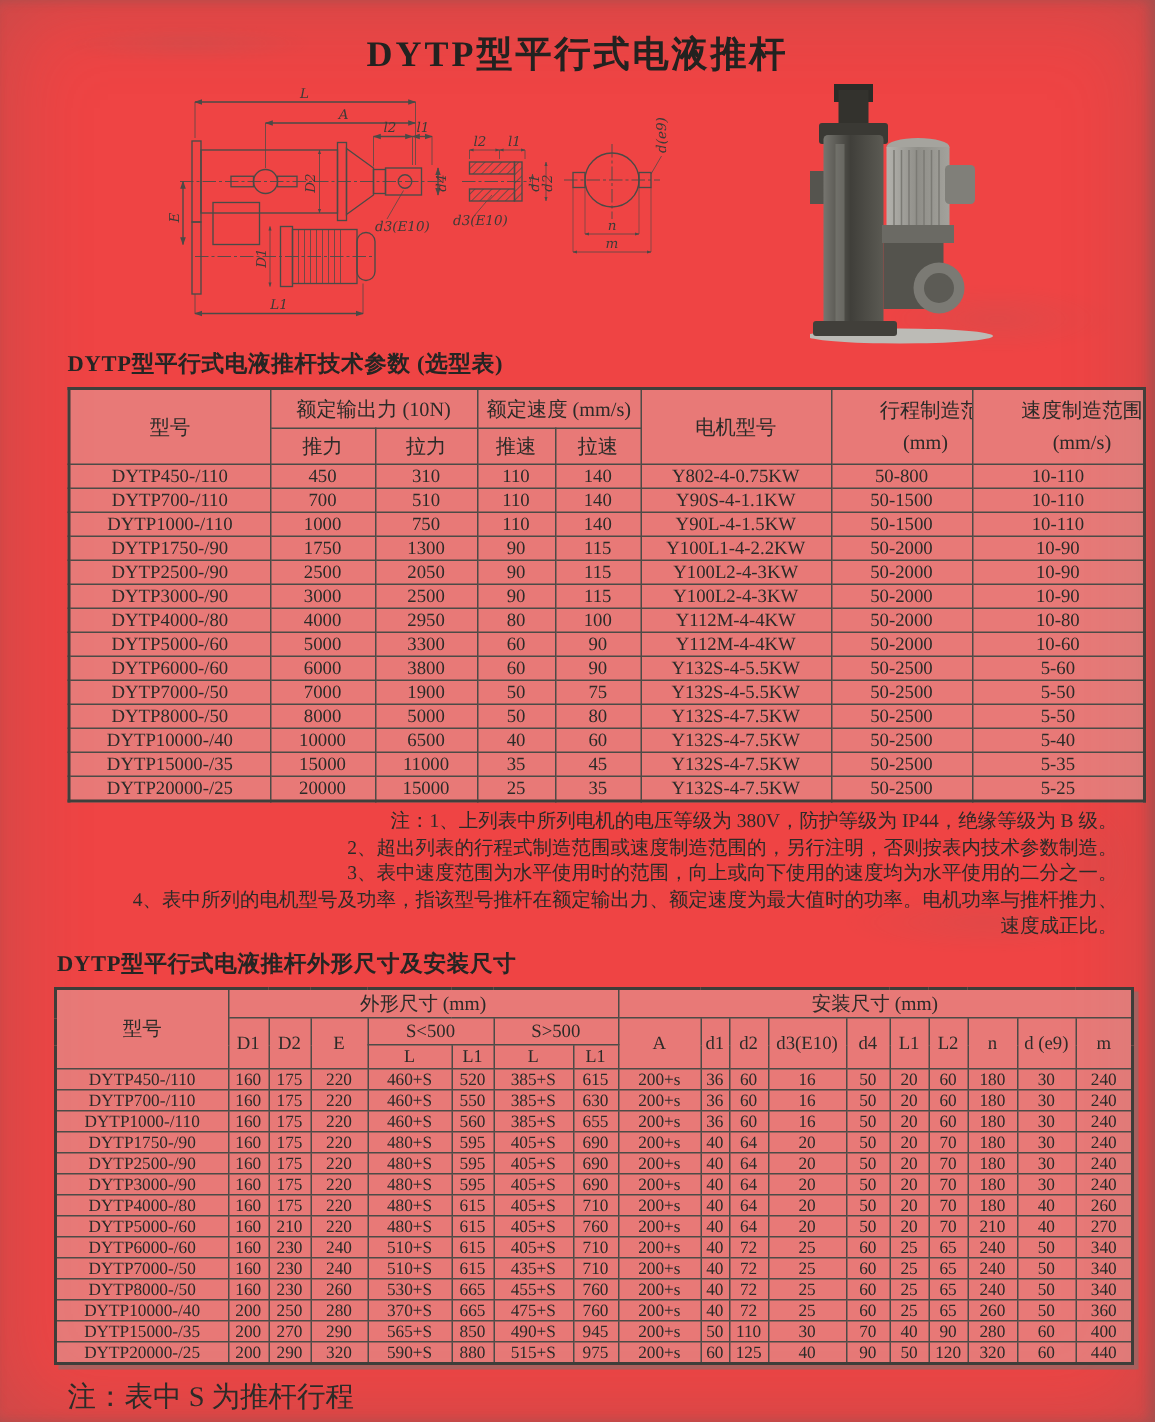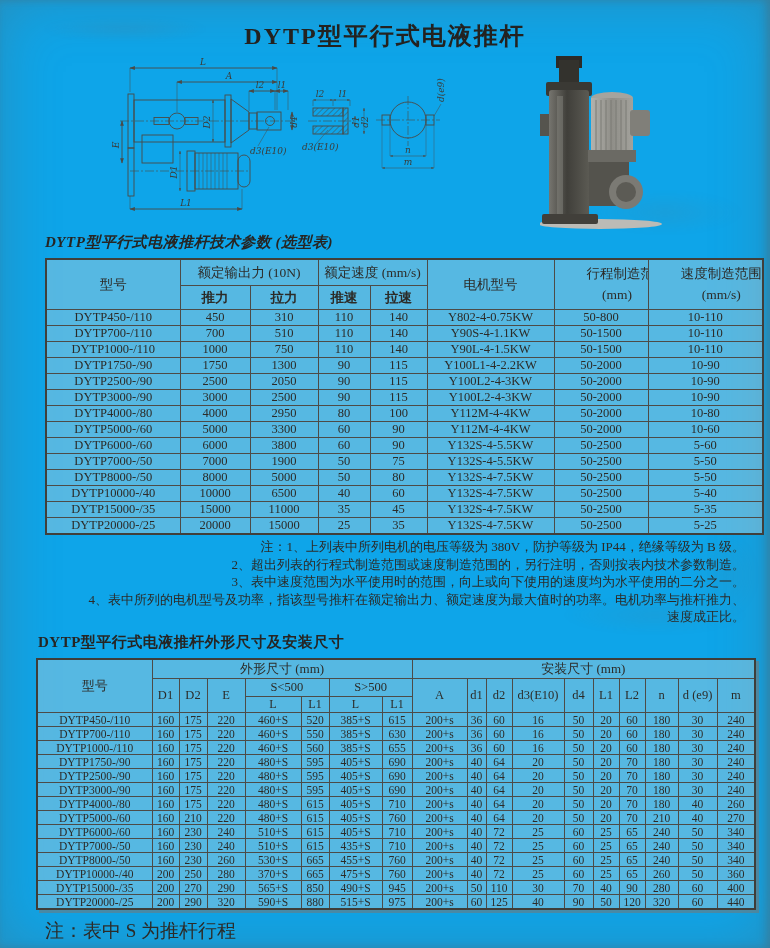--- a/index.html
+++ b/index.html
@@ -1,37 +1,37 @@
 <!DOCTYPE html>
 <html><head>
 <meta charset="utf-8">
 <style>
   html,body{margin:0;padding:0;background:#8e8d8a;}
   .page{
     position:relative;width:770px;height:948px;margin:0 auto;
-    background:#0ea5e9;overflow:hidden;
+    background:#ef4444;overflow:hidden;
     font-family:"Liberation Serif","DejaVu Serif",serif;
     color:#2e2d2a;
     box-shadow:inset 0 0 60px rgba(95,94,90,.30), inset -4px 0 8px rgba(90,89,85,.35);
   }
   .smudge{position:absolute;pointer-events:none;filter:blur(2px);opacity:.5;}
   .page-title{
     position:absolute;top:20px;left:0;width:100%;text-align:center;
     font-size:24px;font-weight:700;letter-spacing:2px;color:#232220;
   }
   .section-title{position:absolute;font-size:15px;font-weight:700;letter-spacing:.5px;color:#262523;}
-  .st1{left:45px;top:233px;font-style:italic;}
+  .st1{left:45px;top:233px;}
   .st2{left:38px;top:633px;}
   table{border-collapse:collapse;table-layout:fixed;position:absolute;background:rgba(222,220,216,.35);}
   th,td{border:1px solid #4d4b47;text-align:center;vertical-align:middle;
         padding:0;overflow:hidden;white-space:nowrap;font-weight:400;color:#2c2b28;}
   .t-params{left:45px;top:258px;width:717px;border:2px solid #403f3b;}
   .t-params thead th{font-size:13.5px;}
   .t-params thead tr:nth-child(1) th{height:25px;}
-  .t-params thead tr:nth-child(2) th{height:23px;font-weight:bold;}
+  .t-params thead tr:nth-child(2) th{height:23px;}
   .t-params tbody td{height:15px;font-size:12.5px;}
   .hdr-2line{line-height:1.55;font-size:13.5px;padding-left:32px;}
   .t-dims{left:36px;top:658px;width:719px;border:2px solid #3e3d39;box-shadow:3px 3px 0 rgba(120,119,115,.55);}
   .t-dims thead th{font-size:12.5px;}
   .t-dims thead tr:nth-child(1) th{height:18px;font-size:13px;}
   .t-dims thead tr:nth-child(2) th{height:17px;}
   .t-dims thead tr:nth-child(3) th{height:13px;font-size:12px;}
   .t-dims tbody td{height:13px;font-size:11.5px;}
   .notes{position:absolute;left:45px;top:538px;width:700px;font-size:13px;line-height:17.5px;color:#2c2b28;}
   .notes .ln{white-space:nowrap;text-align:right;}

